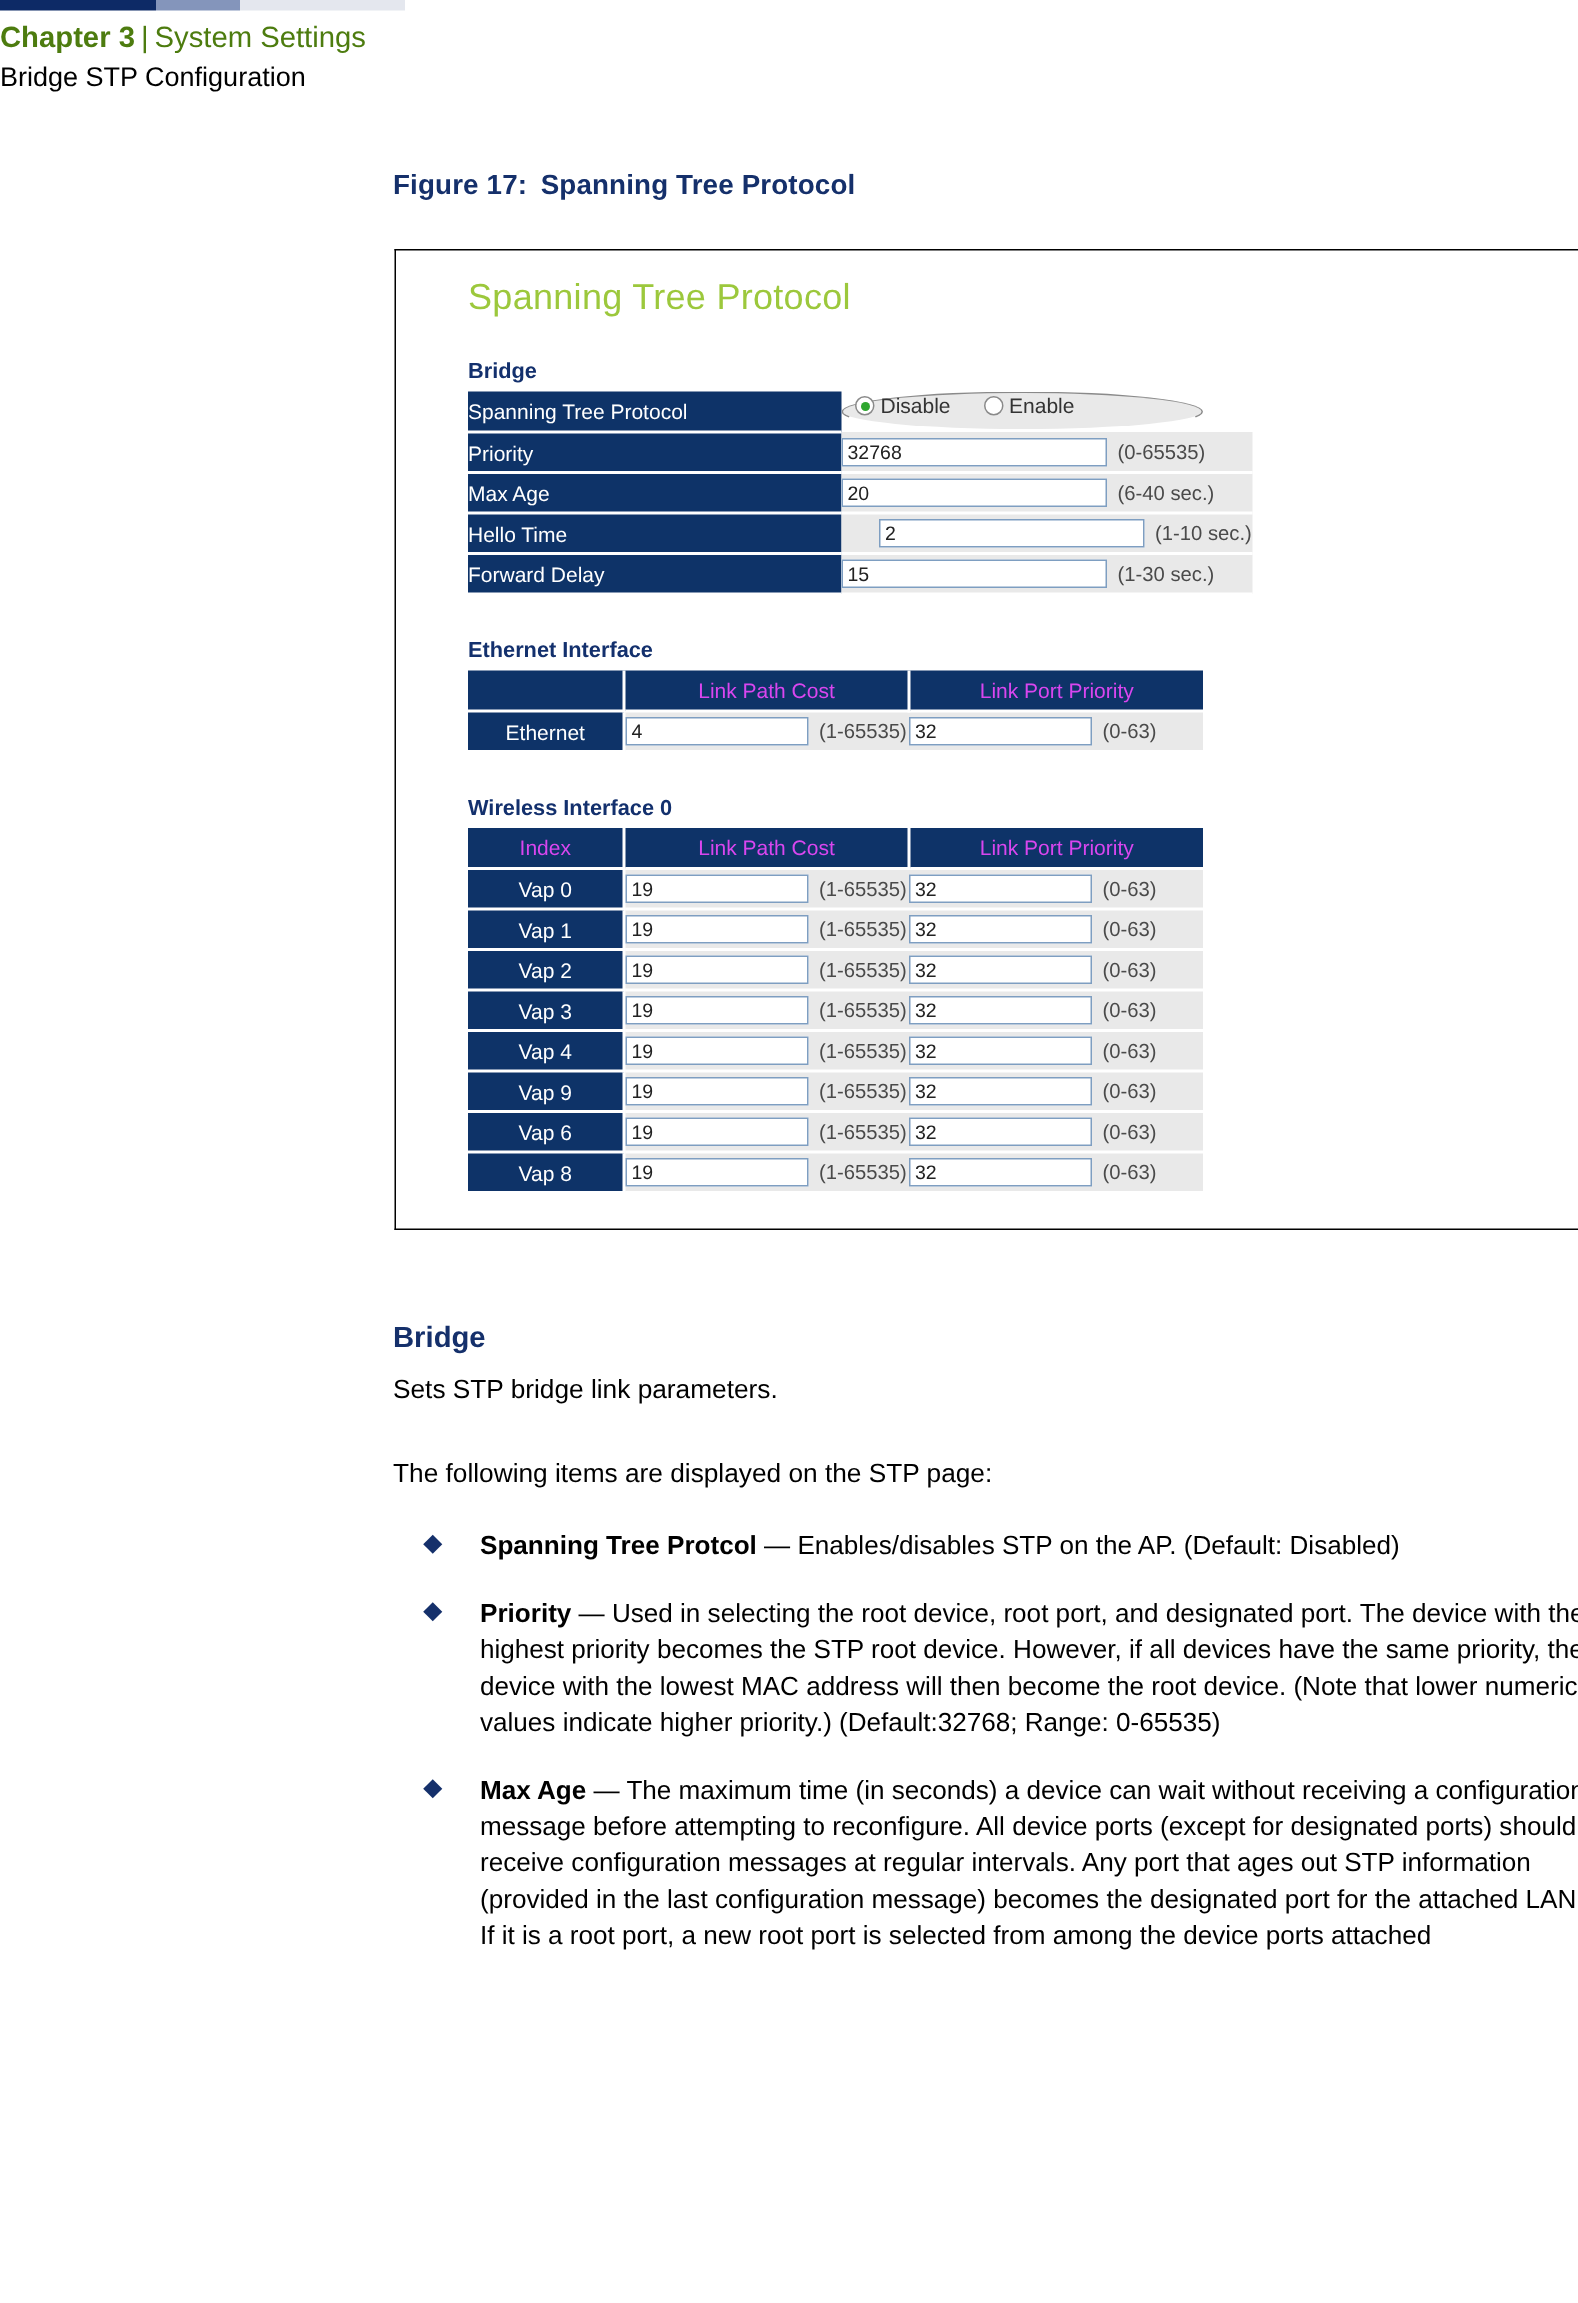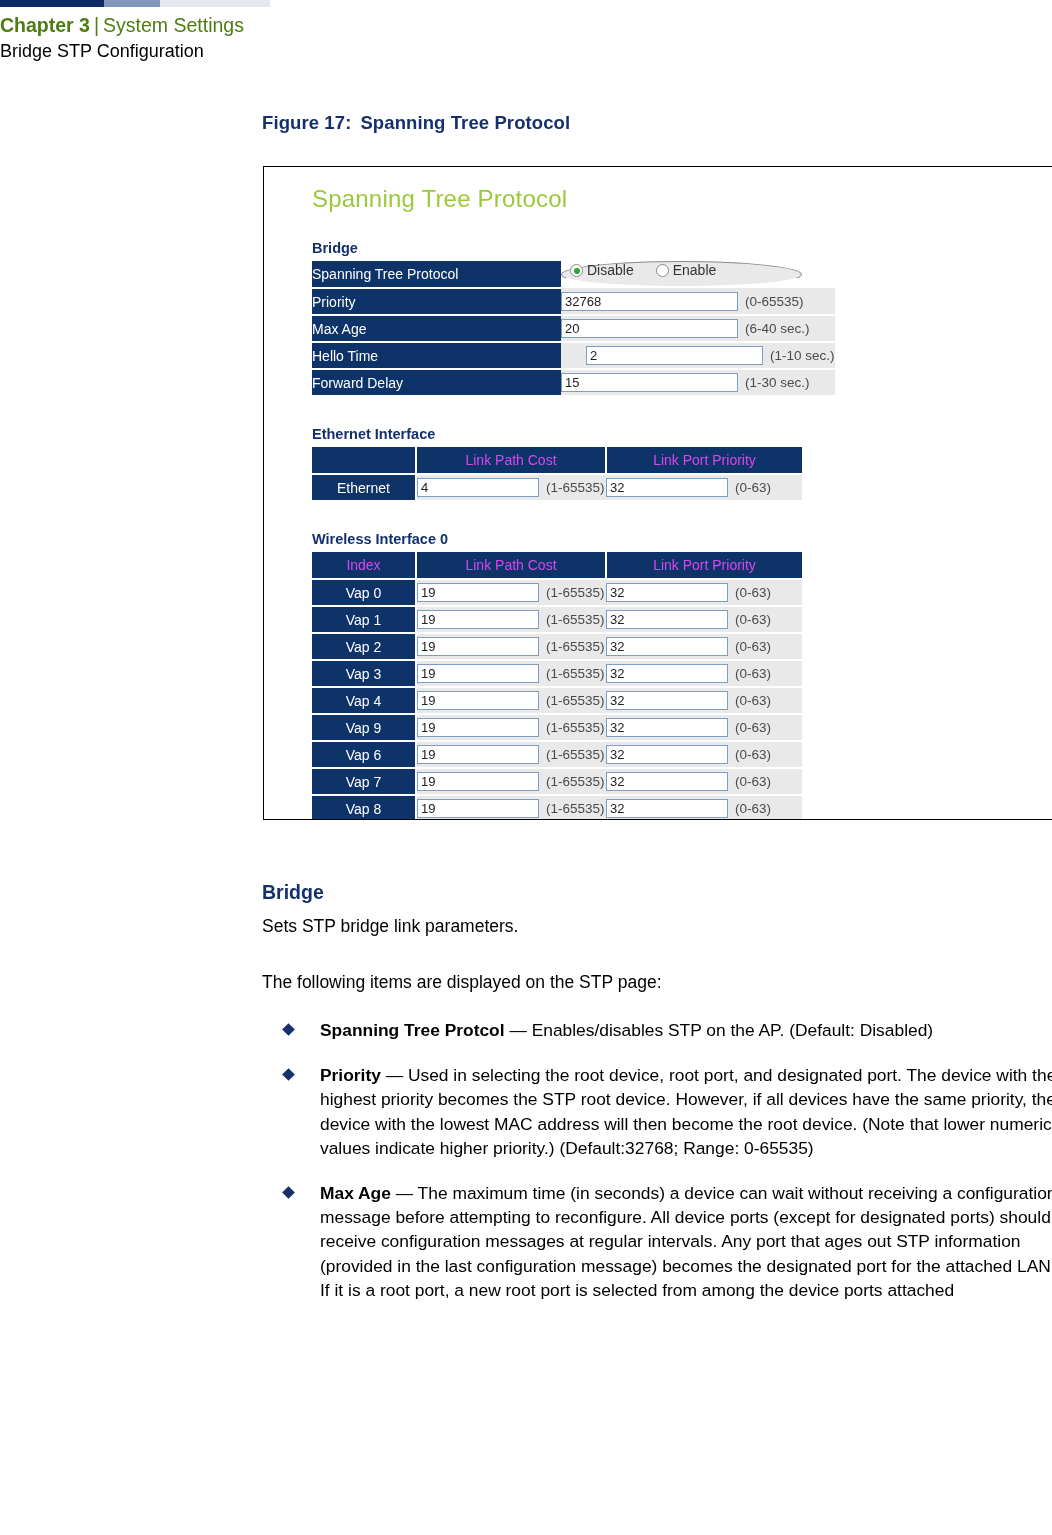--- a/index.html
+++ b/index.html
@@ -293,25 +293,20 @@
               <td class="lbl ctr" style="width: 104px; border-right: 2px solid rgb(255, 255, 255);">Vap 9</td>
               <td class="val" style="width: 190px;"><span class="tbox w-mid">19</span><span class="hint">(1-65535)</span></td>
               <td class="val" style="width: 196px;"><span class="tbox w-mid">32</span><span class="hint">(0-63)</span></td>
             </tr>
             <tr>
               <td class="lbl ctr" style="width: 104px; border-right: 2px solid rgb(255, 255, 255);">Vap 6</td>
               <td class="val" style="width: 190px;"><span class="tbox w-mid">19</span><span class="hint">(1-65535)</span></td>
               <td class="val" style="width: 196px;"><span class="tbox w-mid">32</span><span class="hint">(0-63)</span></td>
             </tr>
             <tr>
-              <td class="lbl ctr" style="width: 104px; border-right: 2px solid rgb(255, 255, 255);">Vap 7</td>
-              <td class="val" style="width: 190px;"><span class="tbox w-mid">19</span><span class="hint">(1-65535)</span></td>
-              <td class="val" style="width: 196px;"><span class="tbox w-mid">32</span><span class="hint">(0-63)</span></td>
-            </tr>
-            <tr>
               <td class="lbl ctr" style="width: 104px; border-right: 2px solid rgb(255, 255, 255);">Vap 8</td>
               <td class="val" style="width: 190px;"><span class="tbox w-mid">19</span><span class="hint">(1-65535)</span></td>
               <td class="val" style="width: 196px;"><span class="tbox w-mid">32</span><span class="hint">(0-63)</span></td>
             </tr>
           </tbody>
       </table>
     </div>
 
   </div>
 </div>

